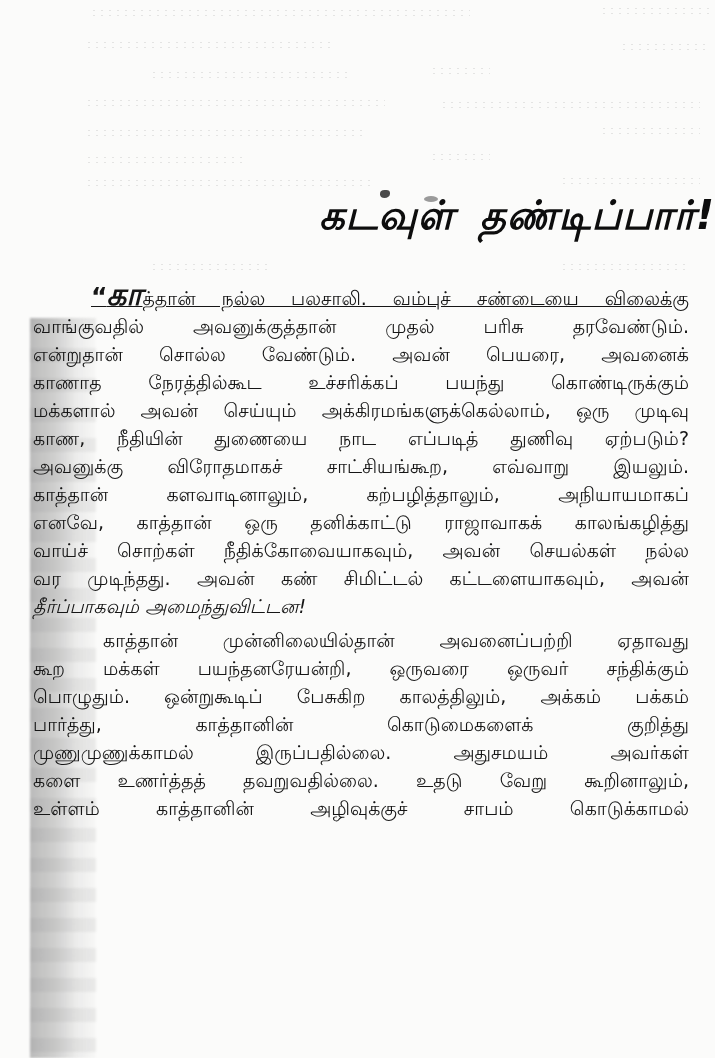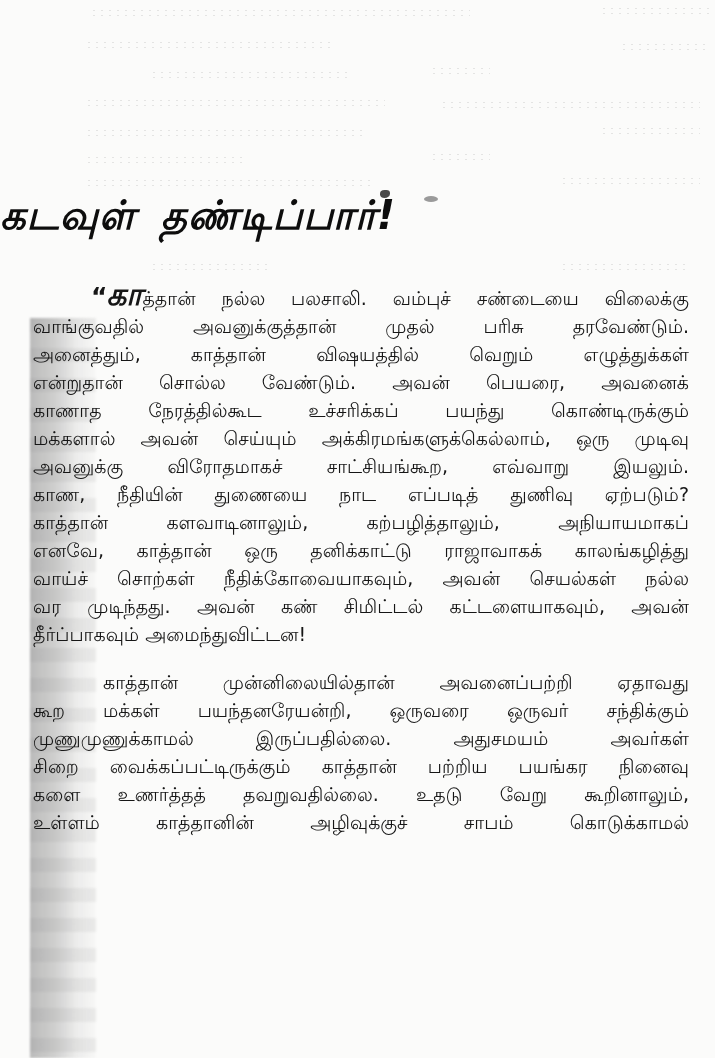--- a/index.html
+++ b/index.html
@@ -10,38 +10,38 @@
     position: relative;
     overflow: hidden;
     font-family: "DejaVu Sans", sans-serif;
     color: #151515;
   }
   .page { position: absolute; inset: 0; }
 
   
   .title {
     position: absolute; top: 192px; left: 0; width: 715px; margin: 0;
-    text-align: left;
+    text-align: right;
     font-size: 40px; font-weight: 700; font-style: italic;
     letter-spacing: 1px; word-spacing: 10px;
     color: #0d0d0d;
     z-index: 3;
   }
 
   
   .text-block { position: absolute; left: 33px; top: 284px; width: 656px; z-index: 2; }
   .line {
     height: 28px; line-height: 28px; font-size: 19px;
     text-align: justify; text-align-last: justify;
     color: #161616;
   }
-  .p1-first { padding-left: 58px; }
-  .p1-last  { text-align-last: left; }
+  .p1-first { padding-left: 58px; text-decoration: underline; }
+  .p1-last  { text-align-last: left; font-style: italic; }
   .p2-first { padding-left: 70px; }
-  .para2 { margin-top: 20px; }
+  .para2 { margin-top: 6px; }
 
   .oq      { font-size: 25px; font-weight: 700; line-height: 10px; letter-spacing: -1px; }
   .dropcap { font-size: 31px; font-weight: 700; font-style: italic; line-height: 10px; }
 
   
   .scan-shadow {
     position: absolute; left: 30px; top: 318px; width: 66px; height: 740px; z-index: 1;
     background:
       repeating-linear-gradient(to bottom,
         rgba(120,120,120,0.12) 0 14px, rgba(170,170,170,0.04) 14px 30px),
@@ -107,36 +107,36 @@
   <div class="speck speck2"></div>
   <div class="scan-shadow"></div>
 
   <h1 class="title">கடவுள் தண்டிப்பார்!</h1>
 
   <div class="text-block">
 
     <div class="para1">
       <div class="line p1-first"><span class="oq">“</span><span class="dropcap">கா</span><span>த்தான் நல்ல பலசாலி. வம்புச் சண்டையை விலைக்கு</span></div>
       <div class="line">வாங்குவதில் அவனுக்குத்தான் முதல் பரிசு தரவேண்டும்.</div>
-      <div class="line">அனைத்தும், காத்தான் விஷயத்தில் வெறும் எழுத்துக்கள்</div>
       <div class="line">என்றுதான் சொல்ல வேண்டும். அவன் பெயரை, அவனைக்</div>
       <div class="line">காணாத நேரத்தில்கூட உச்சரிக்கப் பயந்து கொண்டிருக்கும்</div>
       <div class="line">மக்களால் அவன் செய்யும் அக்கிரமங்களுக்கெல்லாம், ஒரு முடிவு</div>
+      <div class="line">காண, நீதியின் துணையை நாட எப்படித் துணிவு ஏற்படும்?</div>
       <div class="line">அவனுக்கு விரோதமாகச் சாட்சியங்கூற, எவ்வாறு இயலும்.</div>
-      <div class="line">காண, நீதியின் துணையை நாட எப்படித் துணிவு ஏற்படும்?</div>
       <div class="line">காத்தான் களவாடினாலும், கற்பழித்தாலும், அநியாயமாகப்</div>
       <div class="line">எனவே, காத்தான் ஒரு தனிக்காட்டு ராஜாவாகக் காலங்கழித்து</div>
       <div class="line">வாய்ச் சொற்கள் நீதிக்கோவையாகவும், அவன் செயல்கள் நல்ல</div>
       <div class="line">வர முடிந்தது. அவன் கண் சிமிட்டல் கட்டளையாகவும், அவன்</div>
       <div class="line p1-last">தீர்ப்பாகவும் அமைந்துவிட்டன!</div>
     </div>
 
     <div class="para2">
       <div class="line p2-first">காத்தான் முன்னிலையில்தான் அவனைப்பற்றி ஏதாவது</div>
       <div class="line">கூற மக்கள் பயந்தனரேயன்றி, ஒருவரை ஒருவர் சந்திக்கும்</div>
+      <div class="line">பொழுதும். ஒன்றுகூடிப் பேசுகிற காலத்திலும், அக்கம் பக்கம்</div>
+      <div class="line">பார்த்து, காத்தானின் கொடுமைகளைக் குறித்து</div>
       <div class="line">முணுமுணுக்காமல் இருப்பதில்லை. அதுசமயம் அவர்கள்</div>
-      <div class="line">சிறை வைக்கப்பட்டிருக்கும் காத்தான் பற்றிய பயங்கர நினைவு</div>
       <div class="line">களை உணர்த்தத் தவறுவதில்லை. உதடு வேறு கூறினாலும்,</div>
       <div class="line">உள்ளம் காத்தானின் அழிவுக்குச் சாபம் கொடுக்காமல்</div>
     </div>
 
   </div>
 </div>
 
 </body></html>

